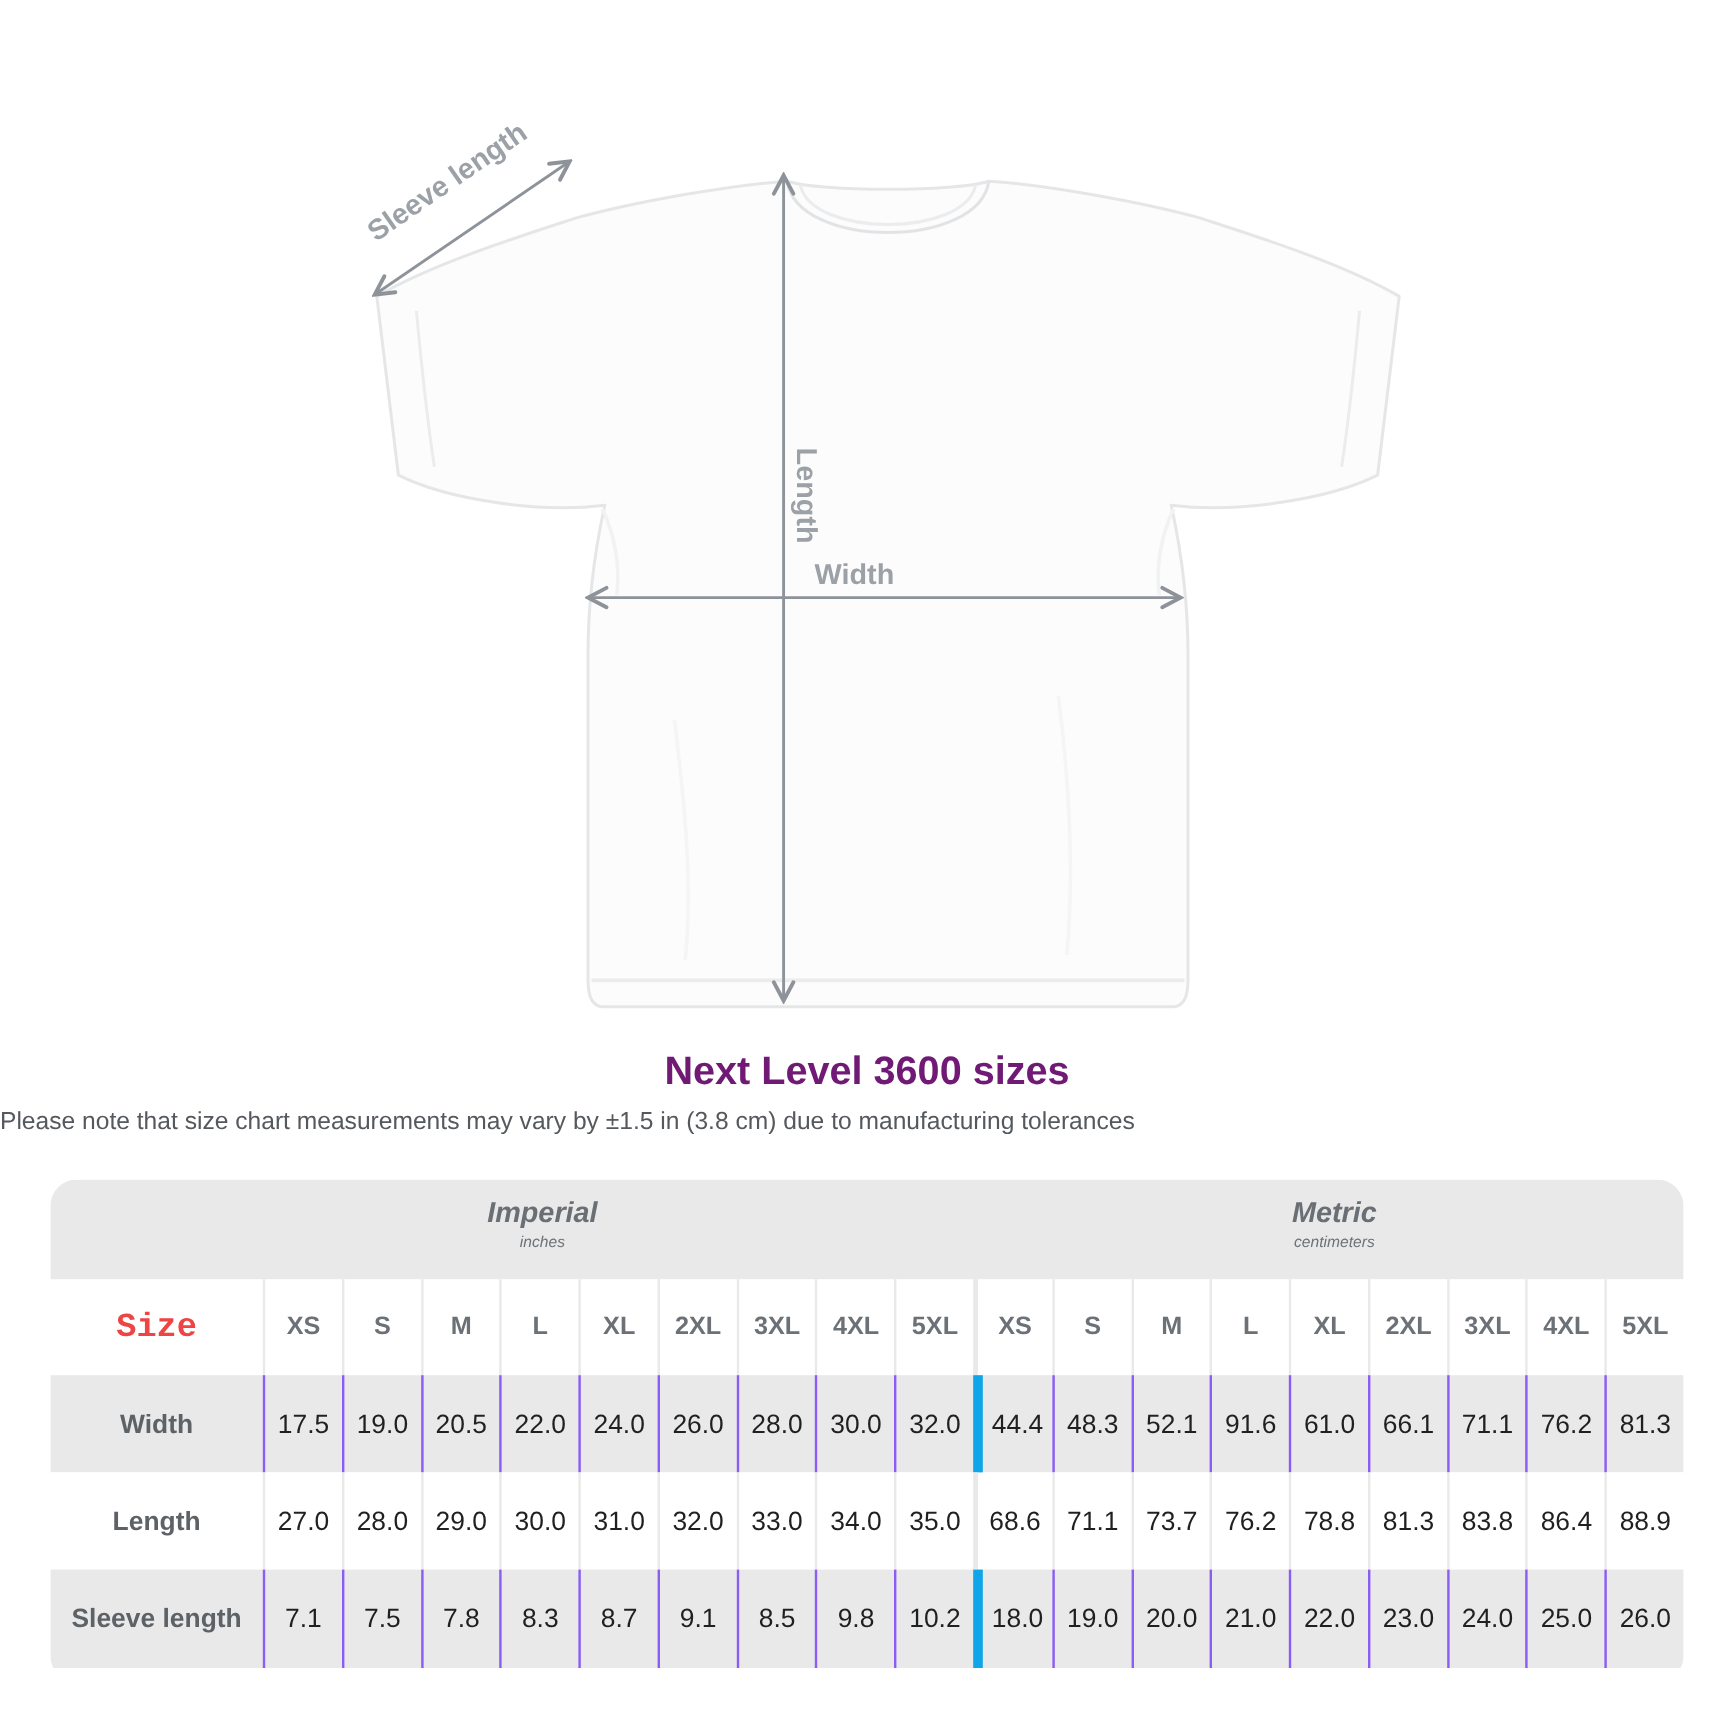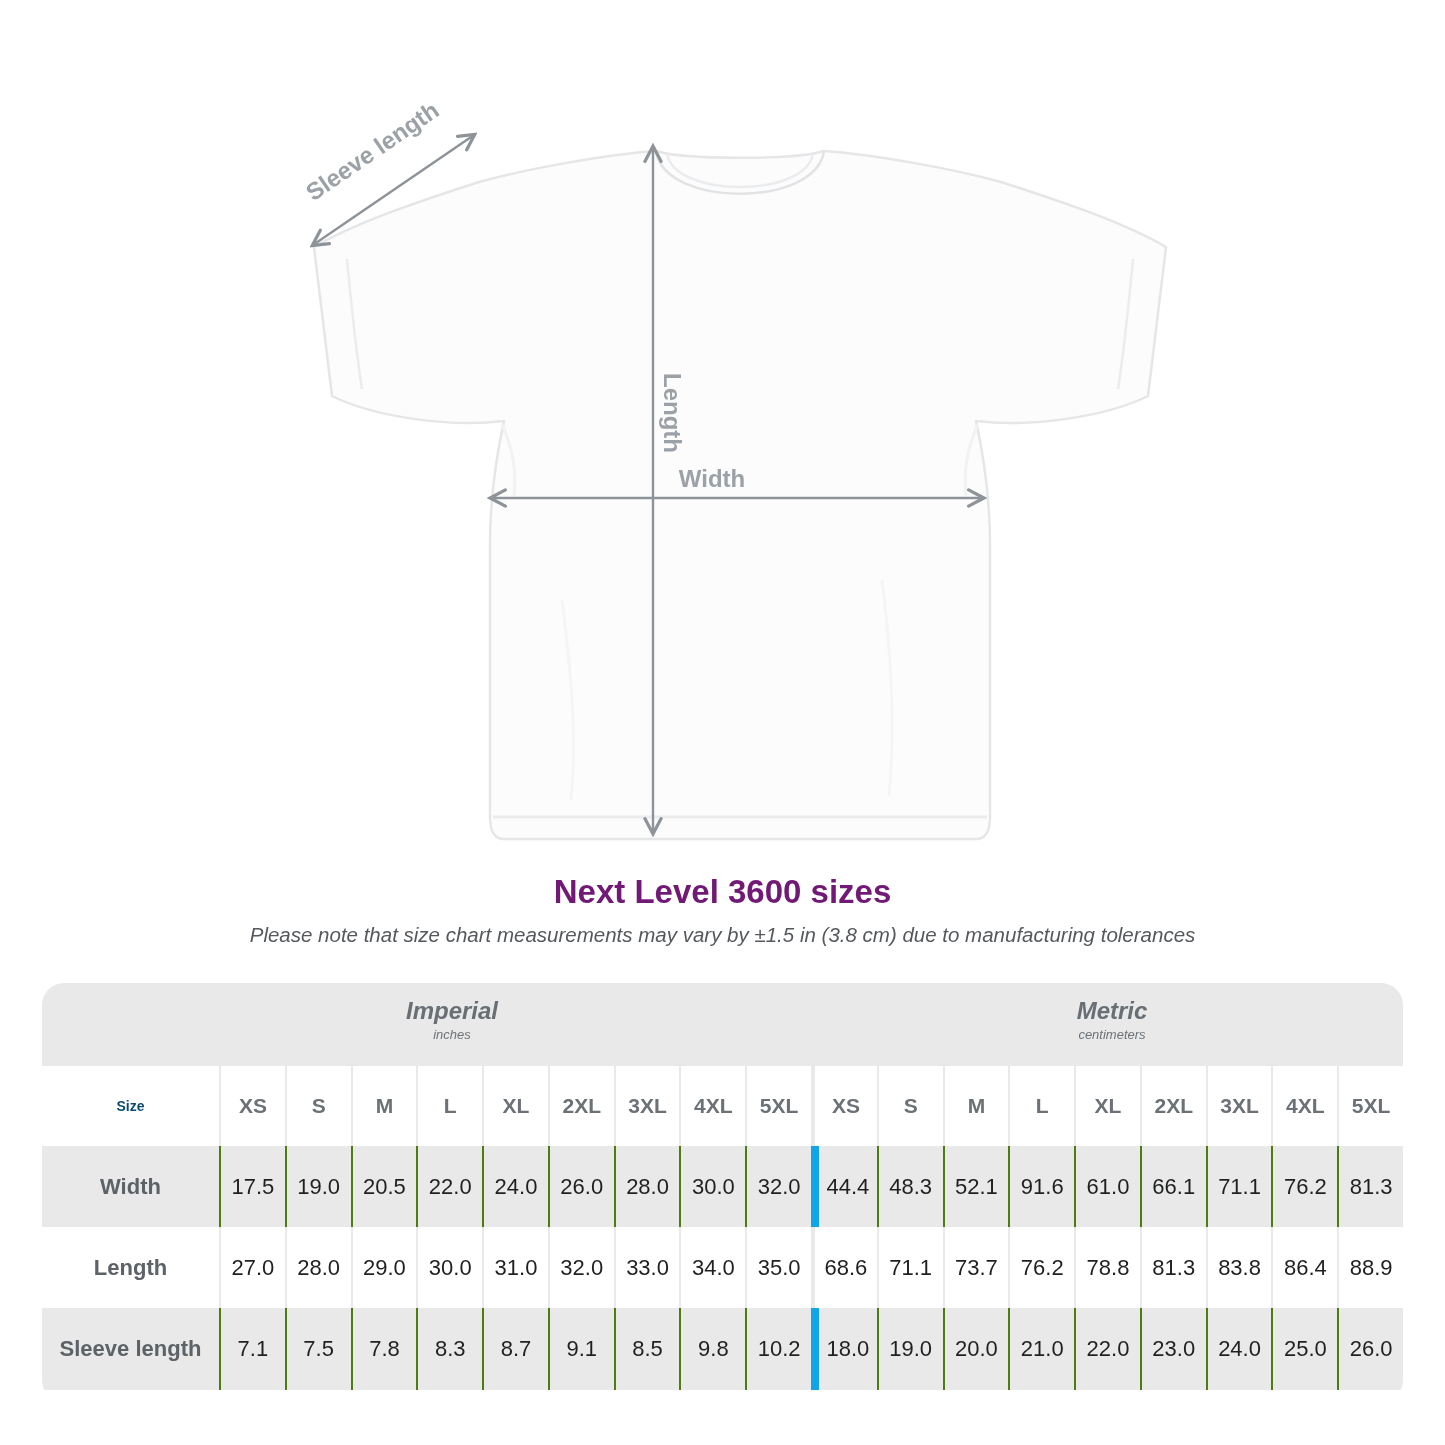--- a/index.html
+++ b/index.html
@@ -19,21 +19,21 @@
   }
 
   
   .chart-title {
     position: absolute; left: 0; top: 872px; width: 1445px;
     text-align: center; font-size: 33px; font-weight: bold; color: #701a75;
     margin: 0; line-height: 1.2;
   }
   .chart-subtitle {
     position: absolute; left: 0; top: 922px; width: 1445px;
-    text-align: center; font-size: 20.5px; font-style: italic; color: #55595d;
+    text-align: left; font-size: 20.5px; color: #55595d;
     margin: 0; line-height: 1.3;
   }
 
   
   .size-table {
     position: absolute; left: 42px; top: 983px; width: 1361px; height: 419px;
     border-radius: 22px; overflow: hidden; background: #ffffff;
   }
   .units-band { position: relative; height: 83px; background: #e9e9e9; }
   .unit-block { position: absolute; top: 13px; transform: translateX(-50%); text-align: center; }
@@ -42,28 +42,28 @@
   .unit-imperial { left: 410px; }
   .unit-metric  { left: 1070px; }
 
   .trow { display: grid; grid-template-columns: 177px repeat(18, 1fr); }
   .trow.white { background: #ffffff; }
   .trow.gray  { background: #e9e9e9; }
   .h80 { height: 80px; } .h81 { height: 81px; } .h82 { height: 82px; }
 
   .cell { display: flex; align-items: center; justify-content: center; }
   .cell.th { font-size: 21px; font-weight: bold; color: #6b7176; }
-  .cell.size-head { font-size: 14px; font-weight: bold; color: #0c4a6e; }
+  .cell.size-head { font-size: 28px; font-weight: bold; color: #ef4444; font-family: Liberation Mono, monospace; }
   .cell.rowlabel { font-size: 22px; font-weight: bold; color: #5d6267; }
   .cell.val { font-size: 22px; color: #1f2022; }
 
   
   .trow.white .first, .trow.white .sep { border-left: 2px solid #e9e9e9; }
   .trow.white .sec { border-left: 4px solid #e9e9e9; }
-  .trow.gray .first, .trow.gray .sep { border-left: 2px solid #4d7c0f; }
+  .trow.gray .first, .trow.gray .sep { border-left: 2px solid #8b5cf6; }
   .trow.gray .sec { border-left: 8px solid #0ea5e9; }
 </style>
 </head>
 <body>
 
 <div class="page">
 
   <div class="diagram-wrap">
     <svg width="1445" height="862" viewBox="0 0 1445 862">
       <defs>

